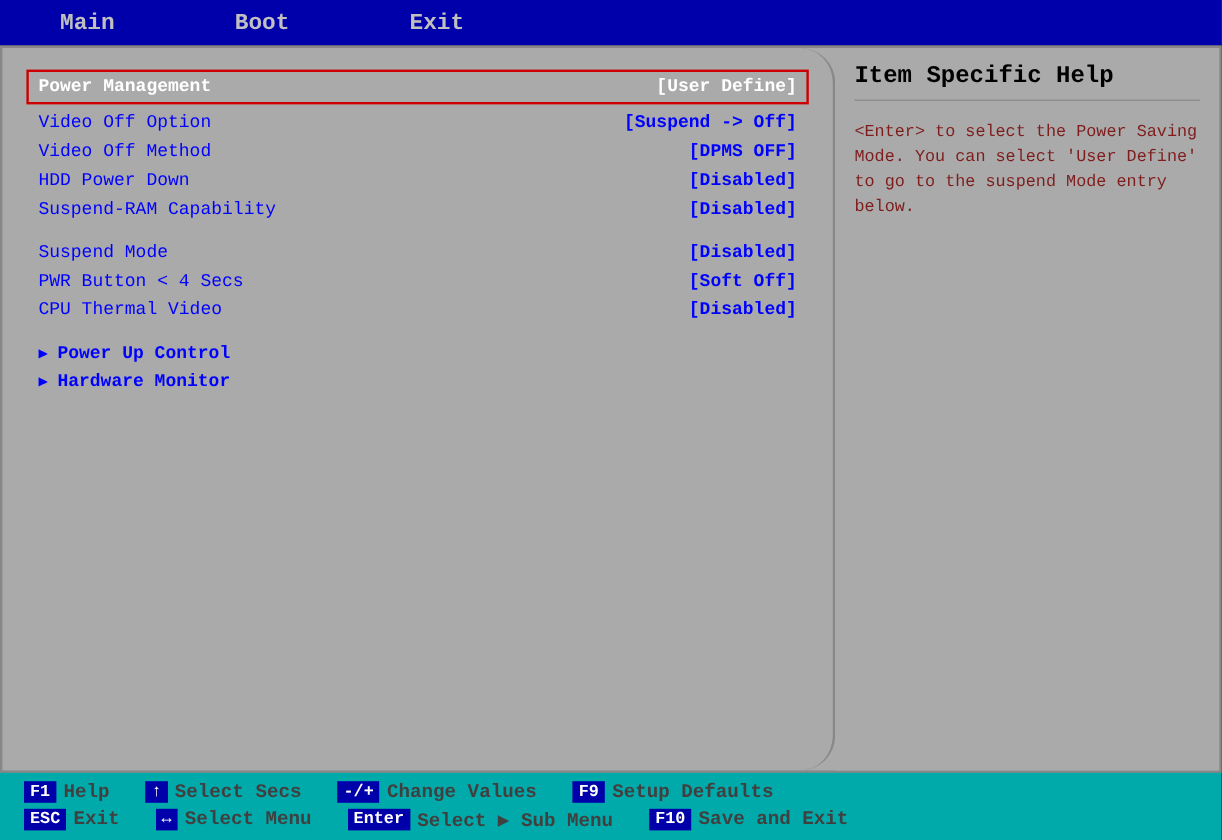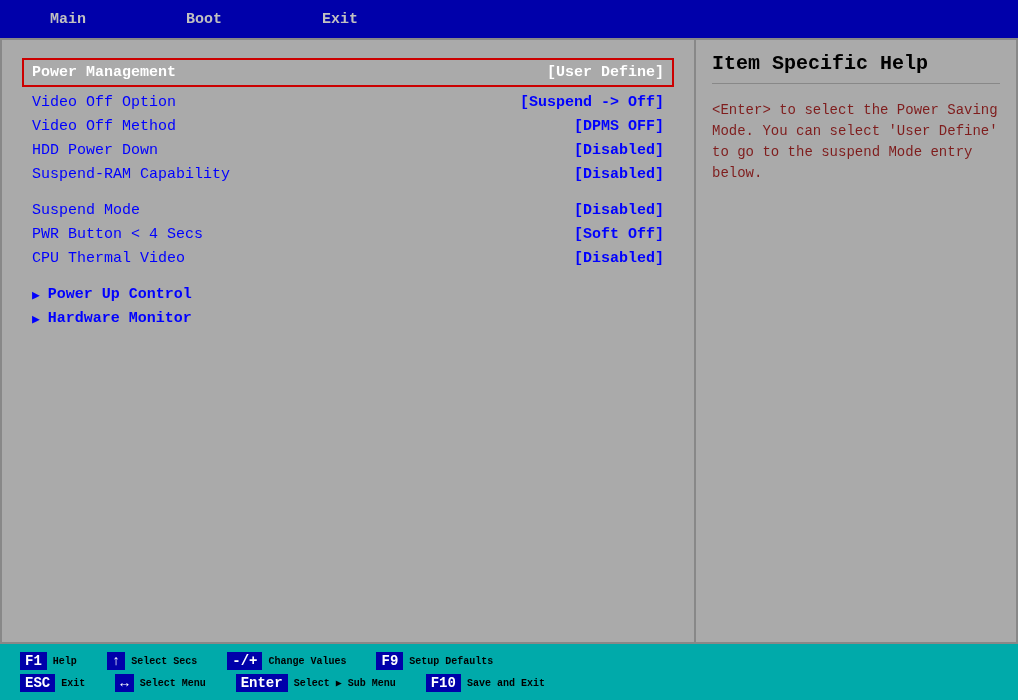--- a/index.html
+++ b/index.html
@@ -16,21 +16,21 @@
     #menu-bar {
       display: flex;
       background: #0000aa;
       height: 38px;
       align-items: center;
     }
     .menu-item {
       padding: 8px 50px;
       color: #c0c0c0;
       cursor: pointer;
-      font-size: 15px;
+      font-size: 19px;
       font-weight: bold;
     }
     .menu-item.active {
       background: #c0c0c0;
       color: #0000aa;
     }
 
     
     #content-area {
       display: flex;
@@ -38,20 +38,21 @@
       height: 606px;
       border: 2px solid #888;
       margin: 0;
     }
 
     
     #left-panel {
       flex: 1;
       padding: 18px 20px;
       border-right: 2px solid #888;
+      border-radius: 29px;
     }
 
     
     .selected-row {
       border: 2px solid #cc0000;
       padding: 4px 8px;
       display: flex;
       justify-content: space-between;
       align-items: center;
       background: #aaaaaa;
@@ -149,22 +150,22 @@
       gap: 6px;
     }
     .status-key {
       color: #ffffff;
       font-weight: bold;
       font-size: 14px;
       background: #0000aa;
       padding: 1px 5px;
     }
     .status-desc {
-      color: #000000;
-      font-size: 10px;
+      color: #404040;
+      font-size: 16px;
       font-weight: bold;
       text-align: center;
     }
   </style>
 </head>
 <body>
 
 <div id="menu-bar">
   <div class="menu-item">Main</div>
   <div class="menu-item">Boot</div>

